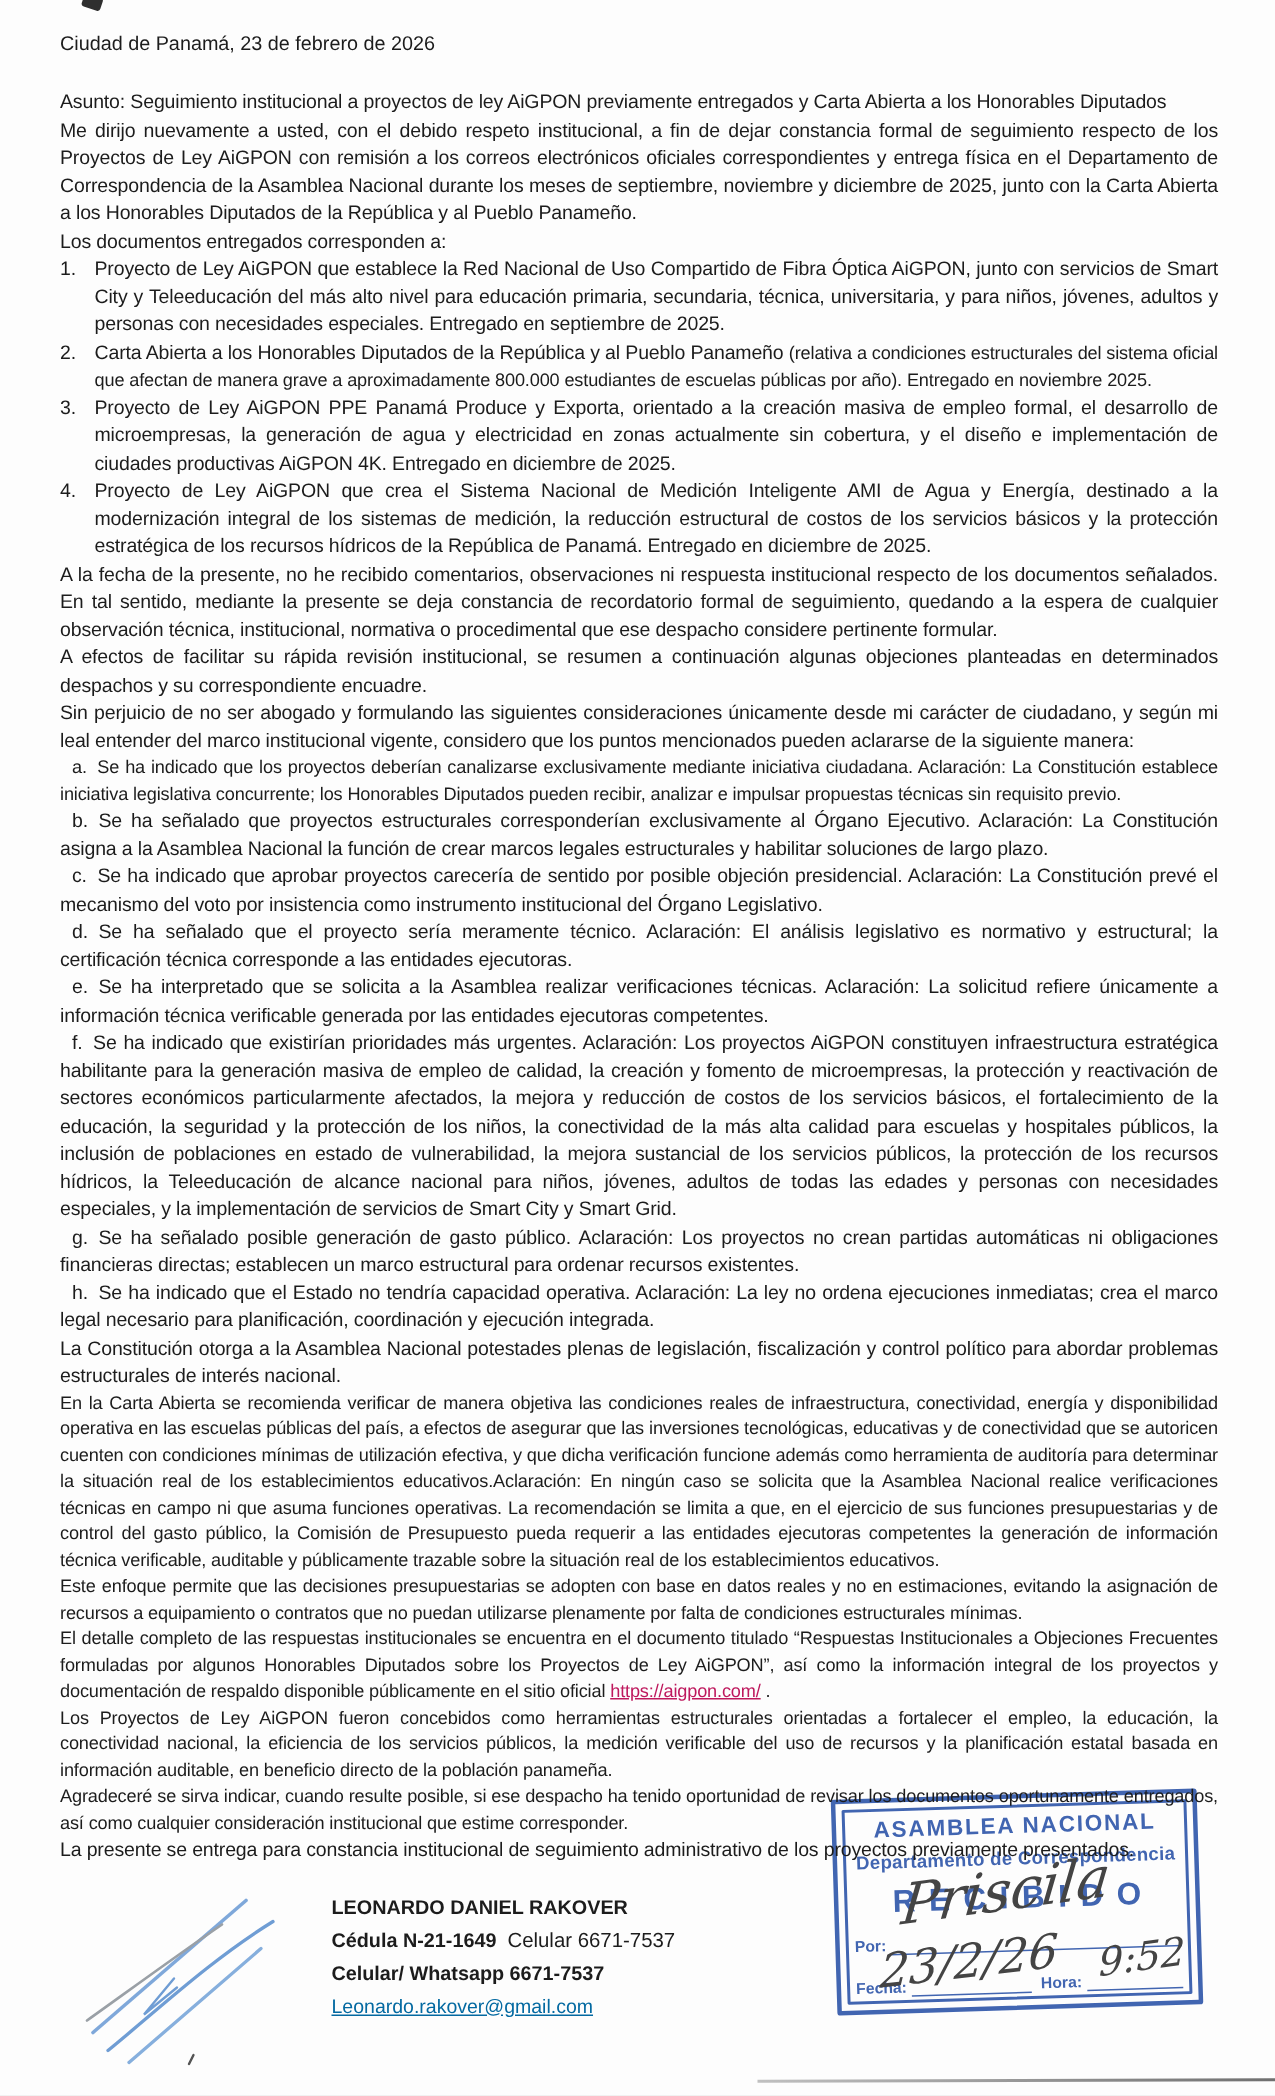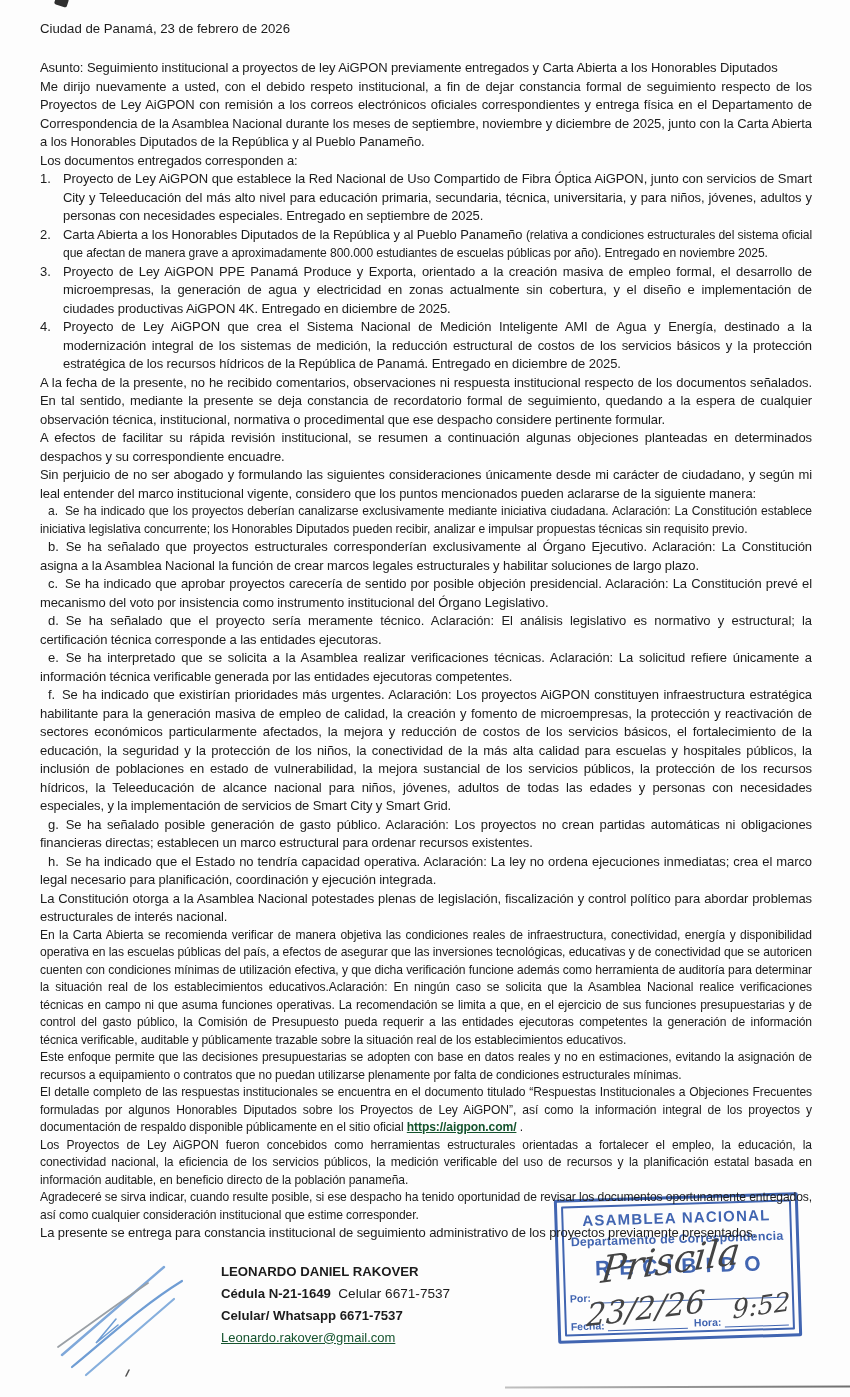--- a/index.html
+++ b/index.html
@@ -33,30 +33,30 @@
   .p{ font-size:13px; line-height:18.5px; text-align:justify; letter-spacing:-0.1px; }
   .sm{ font-size:12.1px; line-height:17.5px; }
 
   .ni{ display:flex; }
   .ni-num{ flex:0 0 23px; font-size:13px; line-height:18.5px; }
   .ni-body{ flex:1; }
 
   .clar{ text-indent:8px; }
   .clar .clar-label{ margin-right:7px; }
 
-  a.doc-link{ color:#14532d; text-decoration:underline;font-weight:bold; }
+  a.doc-link{ color:#be185d; text-decoration:underline; }
 
   
   .sig-row{ display:flex; margin-top:12px; }
   .scribble-wrap{ margin-left:16px; width:150px; height:128px; flex:0 0 auto; }
   .contact{ margin-left:15px; font-size:13.2px; line-height:22px; padding-top:6px; }
   .contact .name{ font-weight:bold; }
   .contact .b{ font-weight:bold; }
   .contact .r{ font-weight:normal; font-size:13.6px; }
-  .contact a{ color:#14532d; font-size:13px; }
+  .contact a{ color:#0369a1; font-size:13px; }
 
   
   .stamp{
     position:absolute; z-index:-1;
     left:556px; top:1196px; width:238px; height:138px;
     transform:rotate(-1.8deg);
     border:3px solid #3a5fae;
     border-radius:2px;
     color:#3a5fae;
     opacity:0.96;

